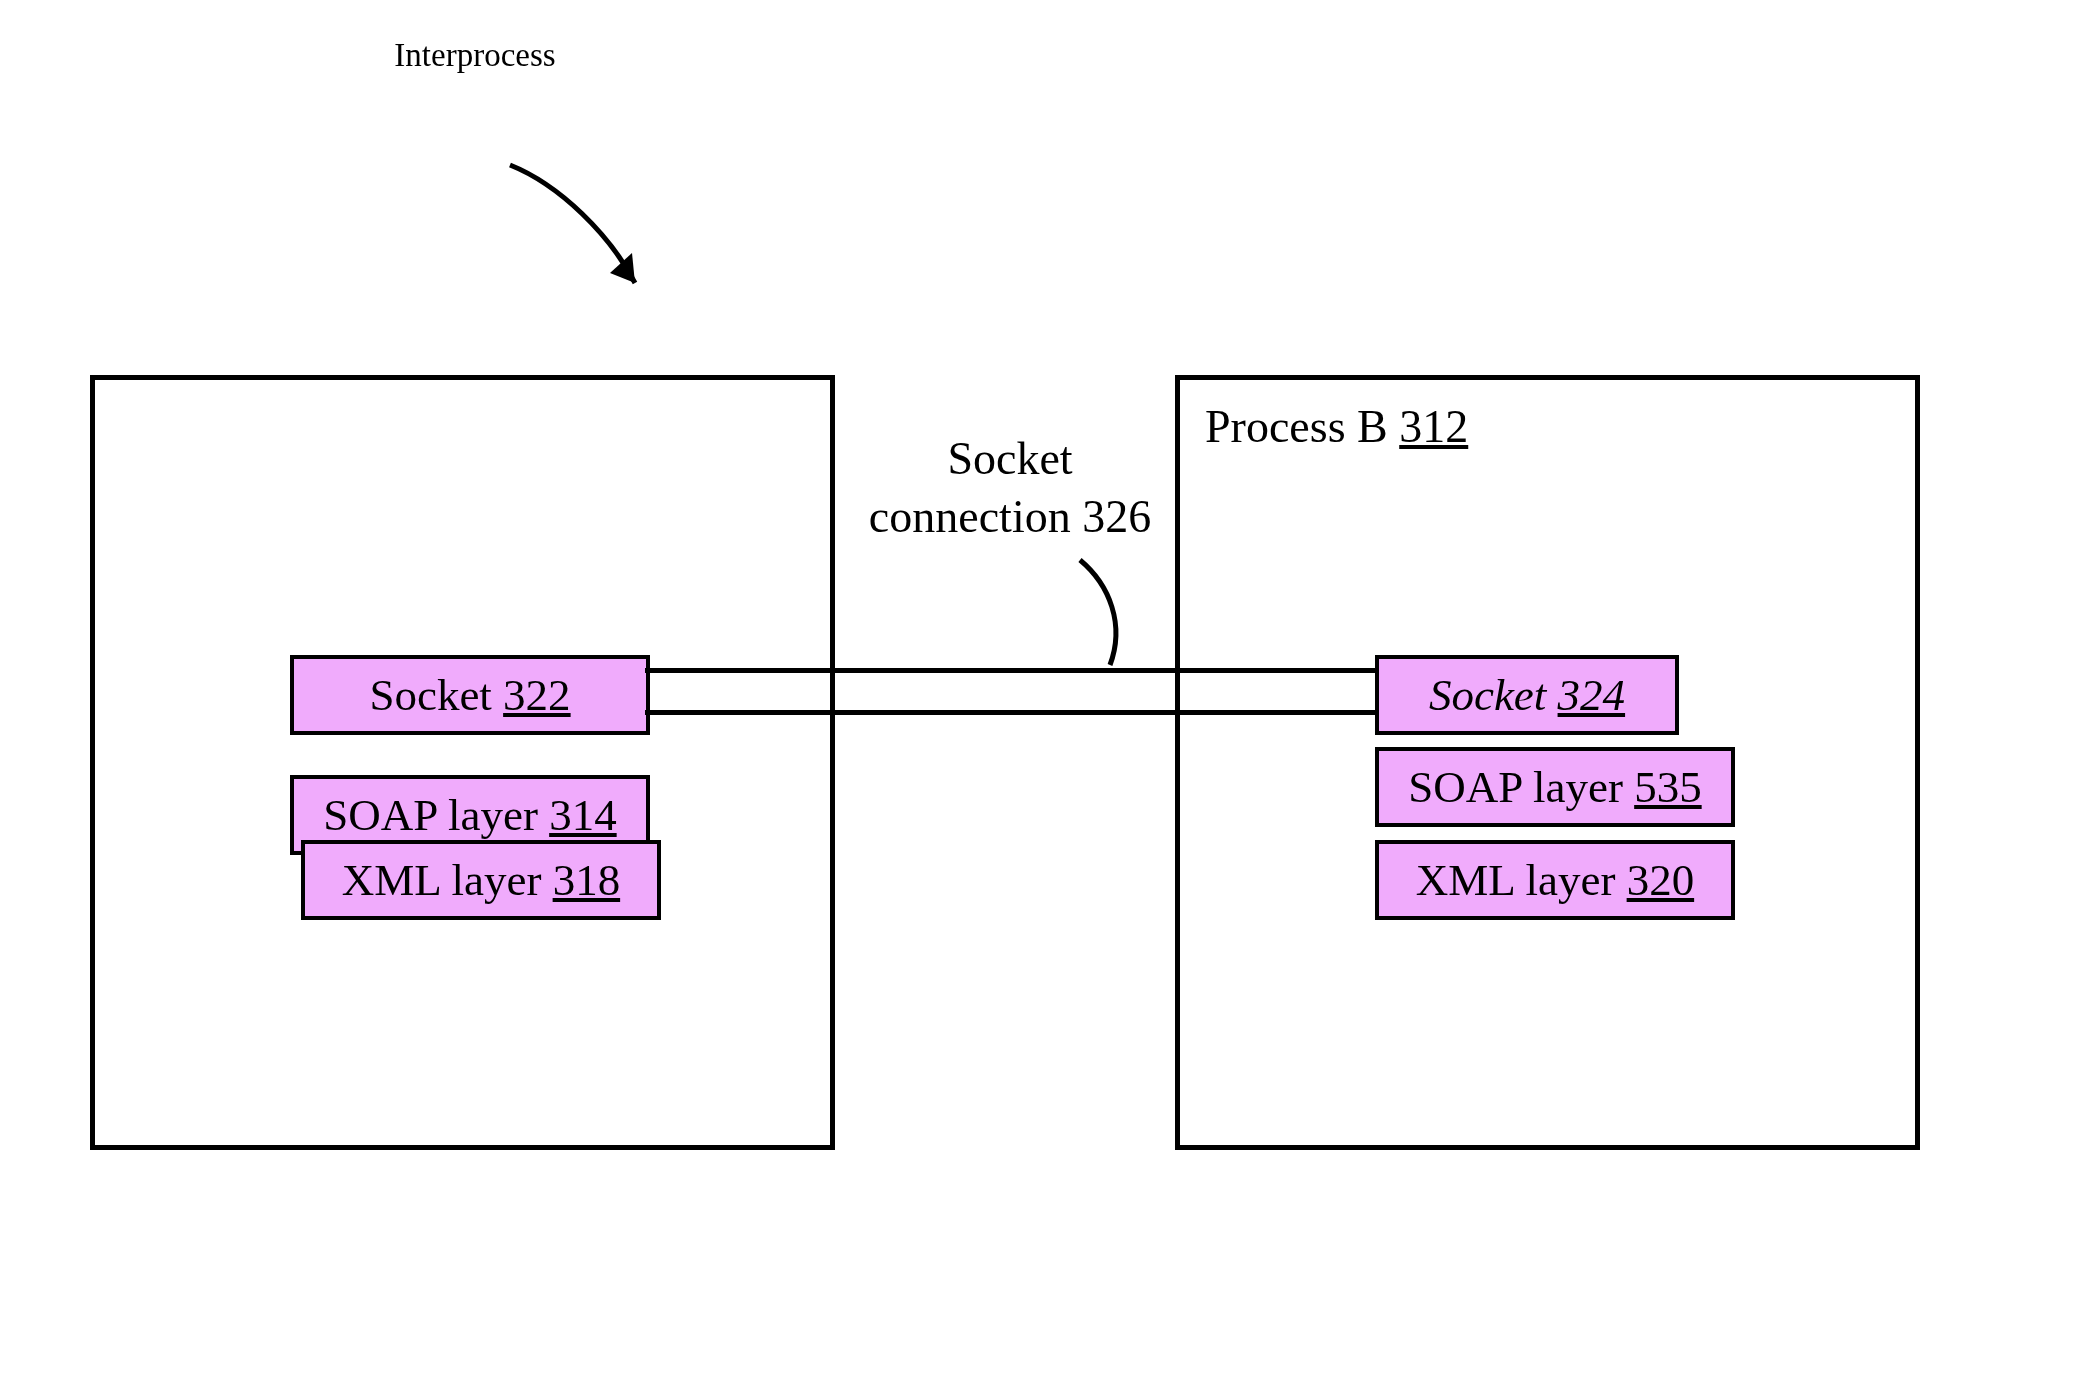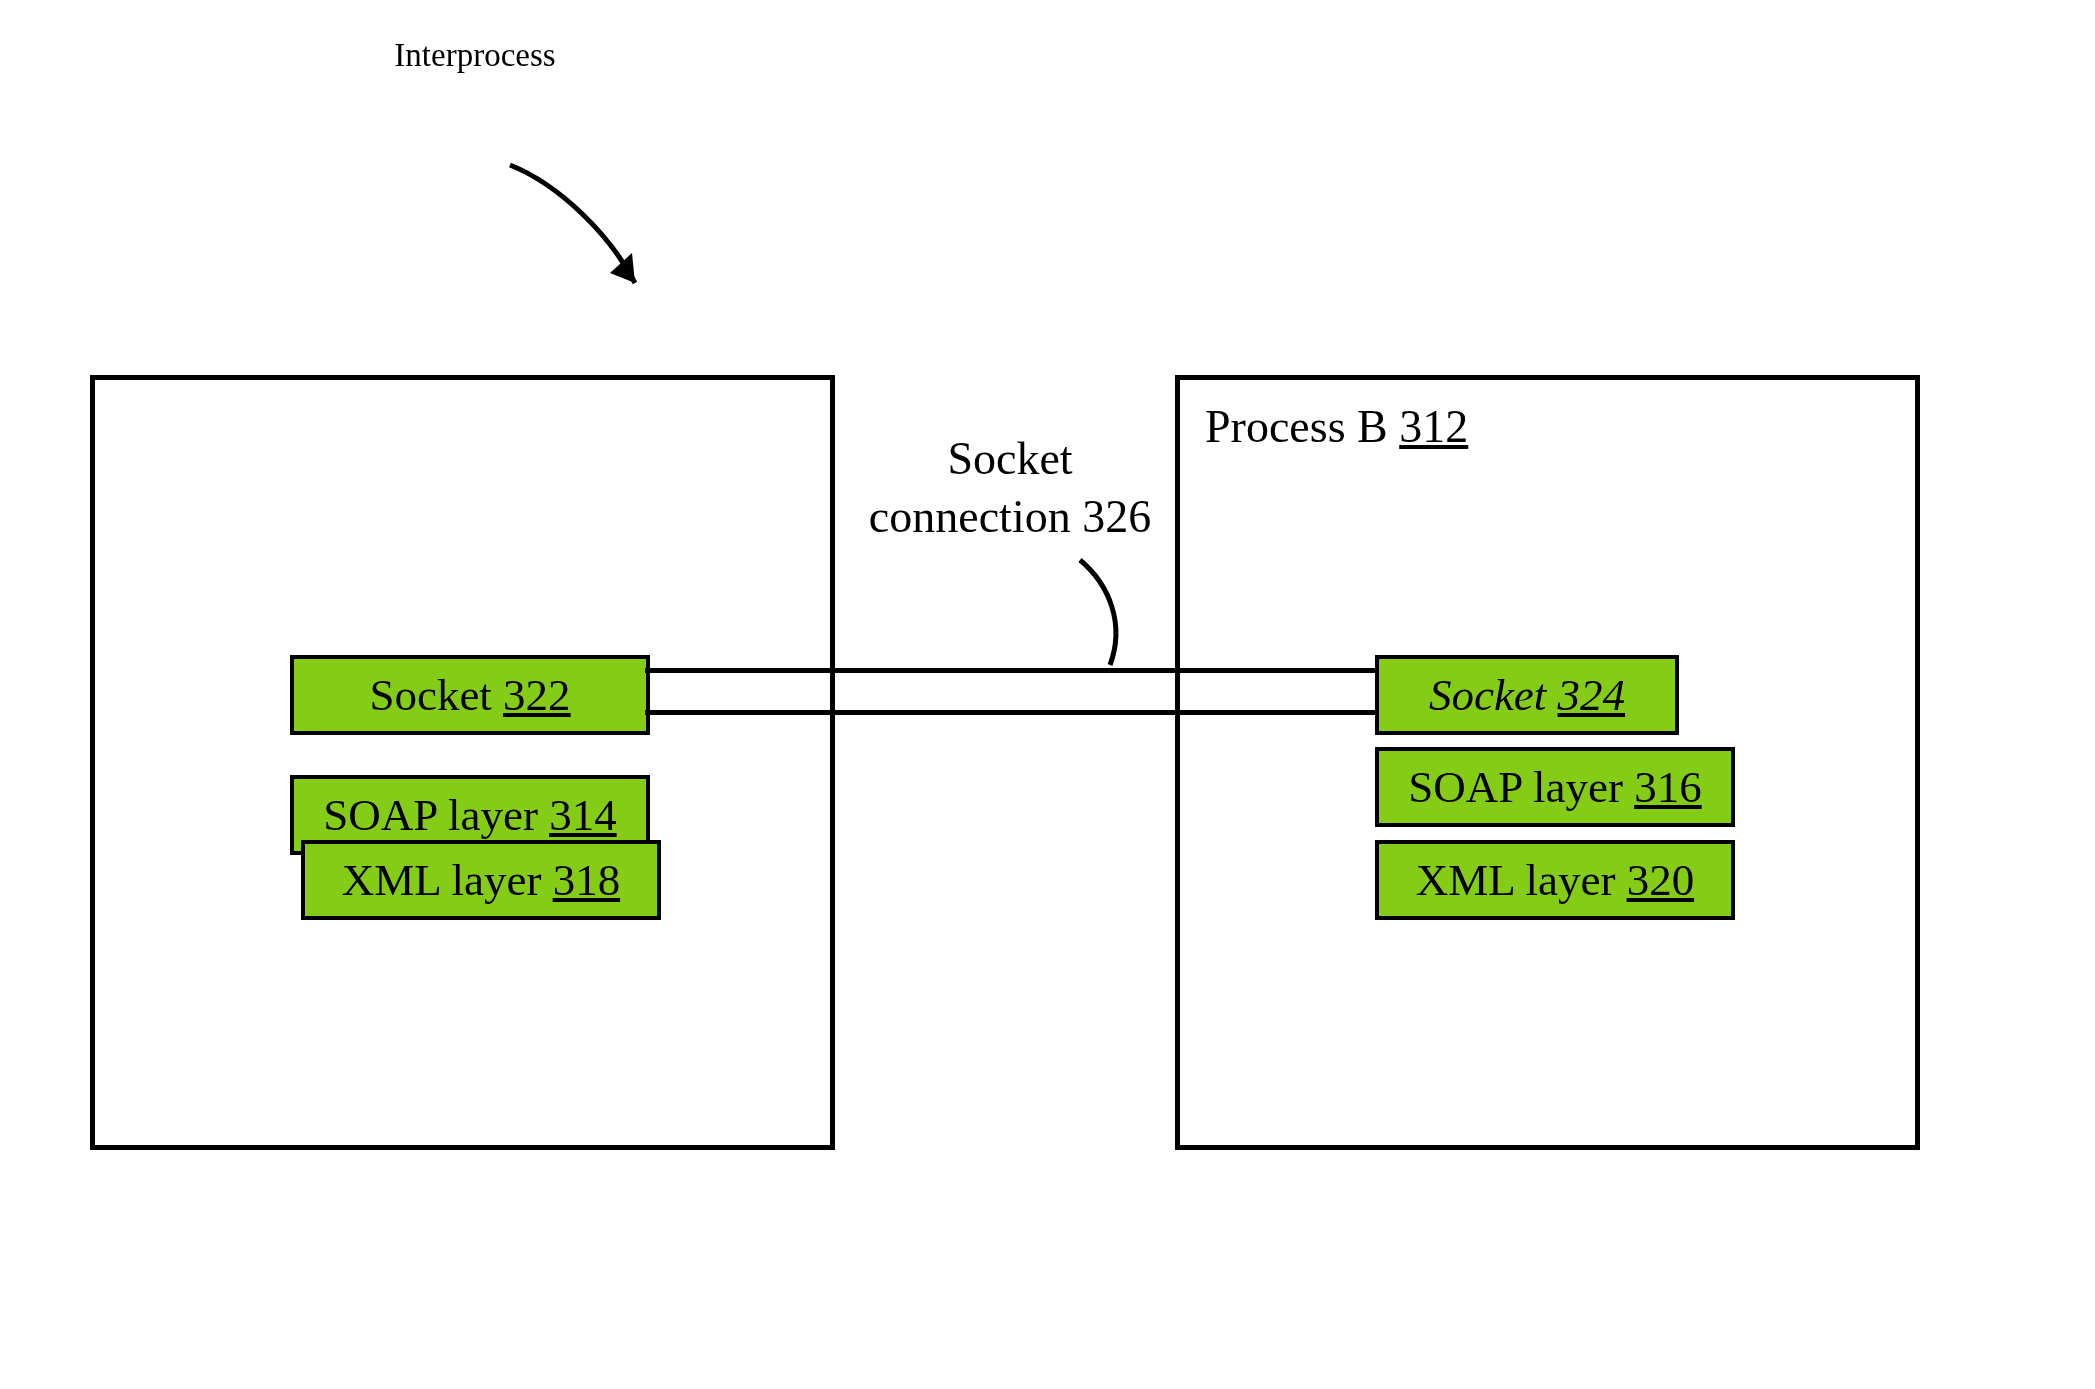--- a/index.html
+++ b/index.html
@@ -38,21 +38,21 @@
     color: #000;
     white-space: nowrap;
   }
   .ref {
     text-decoration: underline;
   }
   .stack-box {
     position: absolute;
     border: 4px solid #000;
     box-sizing: border-box;
-    background: #84cc16;
+    background: #f0abfc;
     font-size: 45px;
     color: #000;
     display: flex;
     align-items: center;
     justify-content: center;
     white-space: nowrap;
   }
   .conn-line {
     position: absolute;
     height: 5px;
@@ -98,21 +98,21 @@
 
   <div class="process-box" style="left:1175px; top:375px; width:745px; height:775px;">
     <div class="proc-label" style="left:25px; top:20px;">
       <span>Process B </span><span class="ref">312</span>
     </div>
 
     <div class="stack-box" style="left:195px; top:275px; width:304px; height:80px;font-style:italic;">
       <span><span>Socket </span><span class="ref">324</span></span>
     </div>
     <div class="stack-box" style="left:195px; top:367px; width:360px; height:80px;">
-      <span><span>SOAP layer </span><span class="ref">316</span></span>
+      <span><span>SOAP layer </span><span class="ref">535</span></span>
     </div>
     <div class="stack-box" style="left:195px; top:460px; width:360px; height:80px;">
       <span><span>XML layer </span><span class="ref">320</span></span>
     </div>
   </div>
 
   <div class="conn-line" style="left:645px; top:668px; width:730px;"></div>
 
   <div class="conn-line" style="left:645px; top:710px; width:730px;"></div>
 

